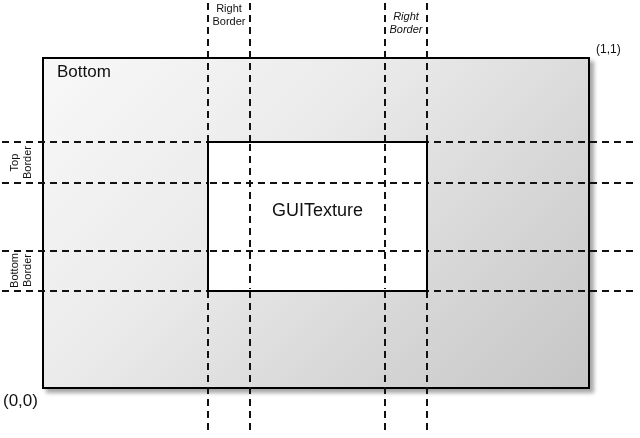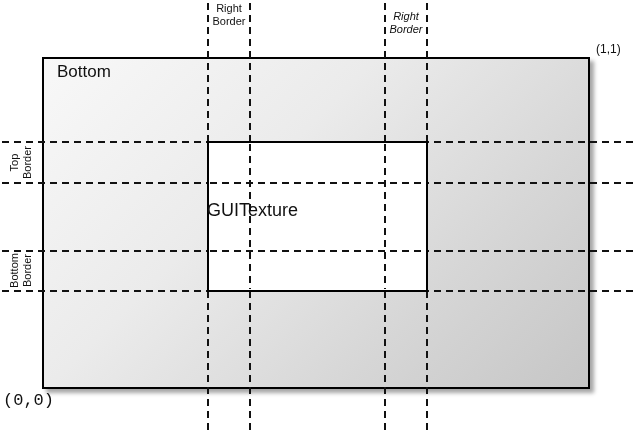--- a/index.html
+++ b/index.html
@@ -78,29 +78,29 @@
 
   
   .label { position: absolute; z-index: 5; }
   .screen-label {
     left: 57px; top: 62px;
     font-size: 17px; line-height: 20px;
   }
   .texture-label-wrap {
     position: absolute; z-index: 5;
     left: 207px; top: 141px; width: 221px; height: 151px;
-    display: flex; align-items: center; justify-content: flex-start;
+    display: flex; align-items: center; justify-content: center;
     pointer-events: none;
   }
   .texture-label-wrap span {
     font-size: 18px;
     transform: translateY(-6px);
   }
   .coord-max   { left: 596px; top: 42px;  font-size: 12px; }
-  .coord-origin{ left: 3px;   top: 391px; font-size: 17px; font-family: Liberation Mono, monospace; }
+  .coord-origin{ left: 3px;   top: 391px; font-size: 17px; }
 
   .border-label {
     font-size: 11px; line-height: 13px;
     text-align: center;
     white-space: pre-line;
   }
   .left-border-label  { left: 208px; top: 2px; width: 42px; }
   .right-border-label { left: 385px; top: 10px; width: 42px; font-style: italic; }
   .rotated {
     width: 46px; height: 27px;

